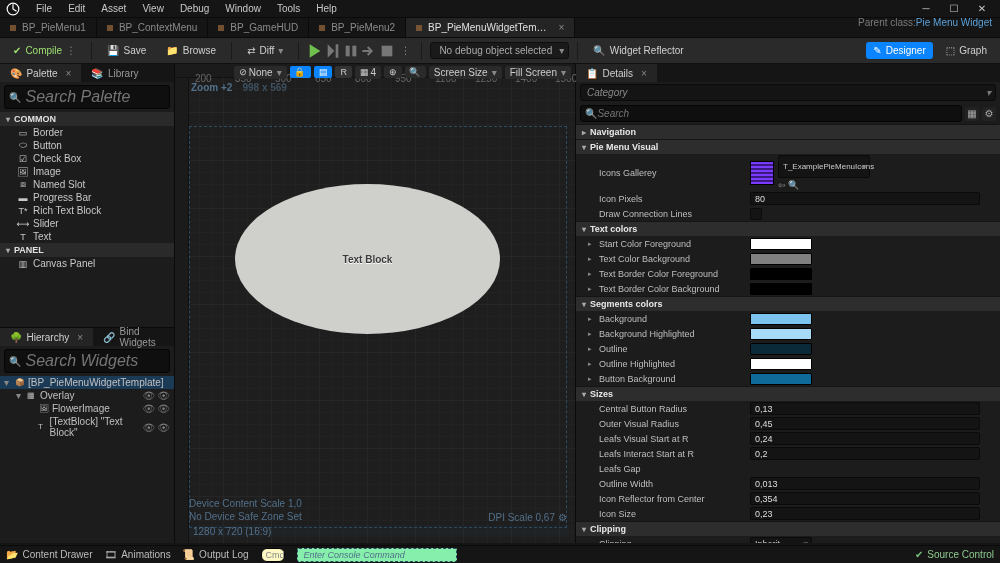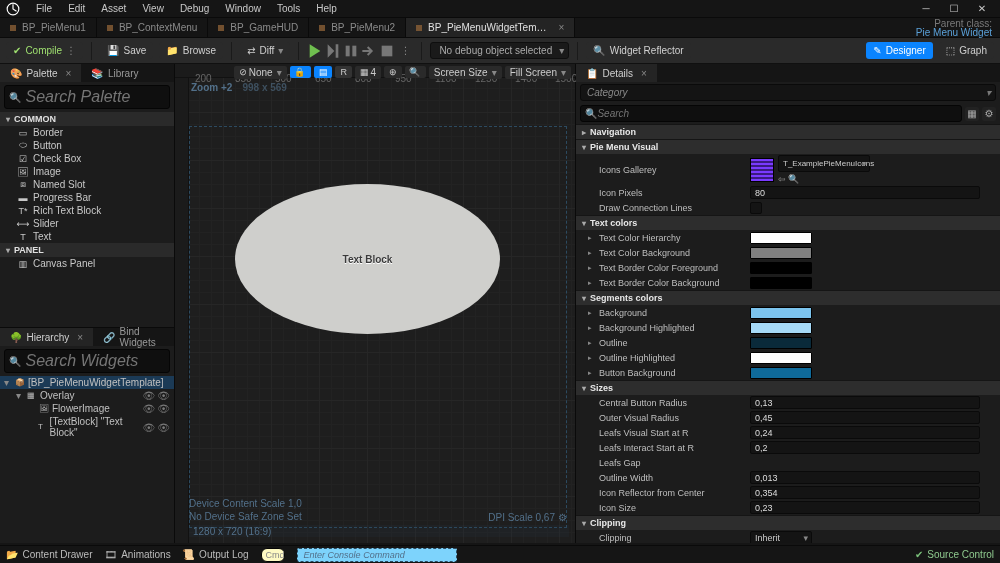--- a/index.html
+++ b/index.html
@@ -11,21 +11,21 @@
 .logo svg{width:14px;height:14px}
 .menuitem{padding:0 8px;color:#c8c8c8;cursor:pointer}
 .winbtns{margin-left:auto;display:flex}
 .winbtn{width:28px;height:16px;display:flex;align-items:center;justify-content:center;color:#c8c8c8}
 
 .tabrow{height:20px;background:#151515;display:flex;align-items:stretch;border-bottom:1px solid #0a0a0a}
 .tab{display:flex;align-items:center;padding:0 10px;color:#8a8a8a;gap:6px;border-right:1px solid #0a0a0a}
 .tab .dot{width:6px;height:6px;background:#9a6a3a;opacity:.7}
 .tab.active{background:#242424;color:#e0e0e0}
 .tab .close{margin-left:6px;color:#888}
-.parentcls{margin-left:auto;padding:0 8px;font-size:9px;color:#7a7a7a;display:flex;flex-direction:column;justify-content:center;line-height:9px;text-align:right}
+.parentcls{margin-left:auto;padding:0 8px;font-size:9px;color:#7a7a7a;display:flex;justify-content:center;line-height:9px;text-align:right}
 .parentcls .v{color:#5aa0d8}
 
 .toolbar{height:26px;background:#2a2a2a;display:flex;align-items:center;padding:0 6px;gap:6px;border-bottom:1px solid #101010}
 .tbtn{display:flex;align-items:center;gap:4px;padding:3px 7px;border-radius:3px;color:#d0d0d0;background:#2a2a2a}
 .tbtn.compile{color:#9fe070}
 .tbvdiv{width:1px;height:18px;background:#1a1a1a;margin:0 2px}
 .playg{display:flex;align-items:center;gap:2px}
 .playg .p{width:16px;height:16px;display:flex;align-items:center;justify-content:center}
 .debugsel{background:#1a1a1a;border:1px solid #0e0e0e;border-radius:3px;padding:2px 16px 2px 8px;color:#aaa;position:relative}
 .debugsel:after{content:"▾";position:absolute;right:4px;top:2px;color:#888}
@@ -97,28 +97,28 @@
 .prow .lbl:before{content:"";width:7px}
 .prow .lbl.exp:before{content:"▸";color:#888;font-size:7px}
 .swatch{width:62px;height:12px;border:1px solid #000;border-radius:1px}
 .numin{width:62px;height:13px;background:#141414;border:1px solid #0a0a0a;border-radius:2px;color:#ddd;padding:0 4px;font-size:9px;display:flex;align-items:center}
 .numin.wide{width:230px}
 .chk{width:12px;height:12px;background:#141414;border:1px solid #0a0a0a;border-radius:2px}
 .ddl{width:62px;height:14px;background:#141414;border:1px solid #0a0a0a;border-radius:2px;color:#ccc;padding:0 4px;font-size:9px;display:flex;align-items:center;position:relative}
 .ddl:after{content:"▾";position:absolute;right:3px;color:#888}
 .assetth{display:flex;align-items:center;gap:4px}
 .assetth .thumb{width:24px;height:24px;background:repeating-linear-gradient(0deg,#7a3aff 0 2px,#3a1a80 2px 4px),repeating-linear-gradient(90deg,#7a3aff 0 2px,#3a1a80 2px 4px);border:1px solid #000}
-.assetth .dd{width:92px;height:17px;background:#141414;border:1px solid #0a0a0a;border-radius:2px;padding:0 4px;font-size:8px;display:flex;align-items:center;color:#ccc;position:relative}
+.assetth .dd{width:92px;height:23px;background:#141414;border:1px solid #0a0a0a;border-radius:2px;padding:0 4px;font-size:8px;display:flex;align-items:center;color:#ccc;position:relative}
 .assetth .dd:after{content:"▾";position:absolute;right:3px;color:#888}
 .assetth .mini{display:flex;gap:3px;margin-top:2px}
 .assetth .mini span{color:#999;font-size:9px}
 
 .status{position:absolute;bottom:0;left:0;right:0;height:18px;background:#151515;border-top:1px solid #0a0a0a;display:flex;align-items:center;padding:0 6px;gap:12px;color:#bbb}
 .status .it{display:flex;align-items:center;gap:4px}
-.cmd{background:#7dd3fc;border:1px dashed #2c4a60;border-radius:2px;padding:1px 6px;color:#52708a;font-style:italic;width:160px;font-size:9px}
+.cmd{background:#86efac;border:1px dashed #2c4a60;border-radius:2px;padding:1px 6px;color:#52708a;font-style:italic;width:160px;font-size:9px}
 .cmdl{background:#fef9c3;border:1px solid #050505;padding:1px 4px;width:24px;color:#888;font-size:9px;border-radius:6px;position:relative}
 .cmdl:after{content:"▾";position:absolute;right:3px;color:#888}
 .src{margin-left:auto;display:flex;align-items:center;gap:4px;color:#8ec98e}
 .src:before{content:"✔";color:#7ac07a}
 </style>
 </head>
 <body>
 
 <div class="menubar">
  <div class="logo">
@@ -427,21 +427,21 @@
           <div class="lbl">Icon Pixels</div>
           <div class="numin wide">80</div>
         </div>
    <div class="prow">
           <div class="lbl">Draw Connection Lines</div>
           <div class="chk"></div>
         </div>
 
    <div class="dcat">Text colors</div>
    <div class="prow">
-          <div class="lbl exp">Text Color Hierarchy</div>
+          <div class="lbl exp">Start Color Foreground</div>
           <div class="swatch" style="background:#ffffff"></div>
         </div>
    <div class="prow">
           <div class="lbl exp">Text Color Background</div>
           <div class="swatch" style="background:#808080"></div>
         </div>
    <div class="prow">
           <div class="lbl exp">Text Border Color Foreground</div>
           <div class="swatch" style="background:#000000"></div>
         </div>

